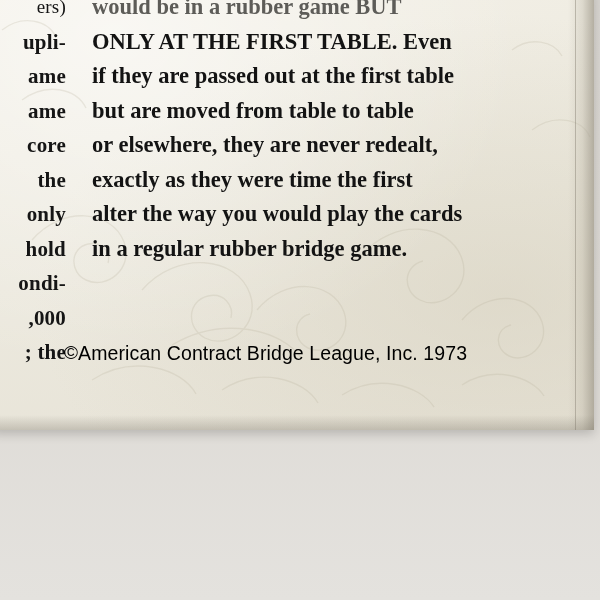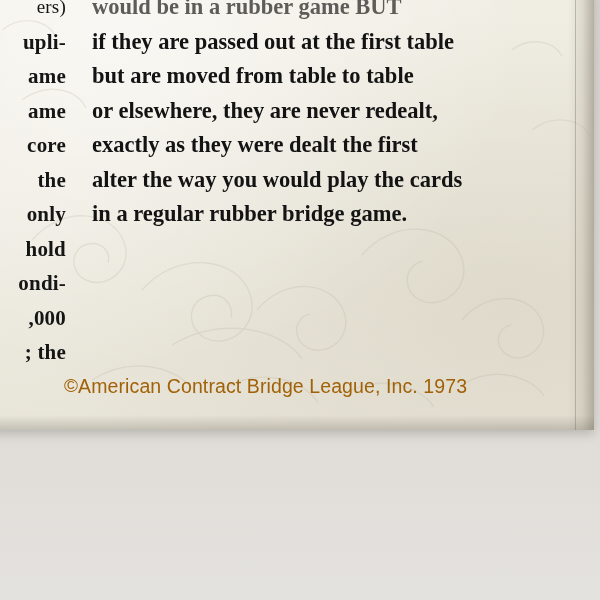--- a/index.html
+++ b/index.html
@@ -150,24 +150,23 @@
   }
 
   
   .copyright {
     position: absolute;
     left: 72px;
     top: 352px;
     width: 470px;
     font-family: "Liberation Sans", sans-serif;
     font-size: 19.5px;
-    color: #a16207;
+    color: #000000;
     letter-spacing: 0.1px;
     white-space: nowrap;
-    margin-top: 33px;
   }
   .copyright .cmark {
     font-size: 19px;
     vertical-align: 1px;
   }
 </style>
 </head>
 <body>
 
 <div id="page">
@@ -207,24 +206,25 @@
         <span class="ln">only</span>
         <span class="ln">hold</span>
         <span class="ln">ondi-</span>
         <span class="ln">,000</span>
         <span class="ln">; the</span>
       </div>
 
       <div class="main-col">
         <p>
           <span class="line faded">would   be   in   a   rubber   game   BUT</span>
+          <span class="line">ONLY AT THE FIRST TABLE. Even</span>
           <span class="line">if they are passed out at the first table</span>
           <span class="line">but are moved from table to table</span>
           <span class="line">or elsewhere, they are never redealt,</span>
-          <span class="line">exactly as they were dealt the first</span>
+          <span class="line">exactly as they were time the first</span>
           <span class="line">alter the way you would play the cards</span>
           <span class="line">in a regular rubber bridge game.</span>
         </p>
       </div>
 
       <div class="copyright">
         <span class="cmark">©</span><span>American Contract Bridge League, Inc. 1973</span>
       </div>
 
     </div>

